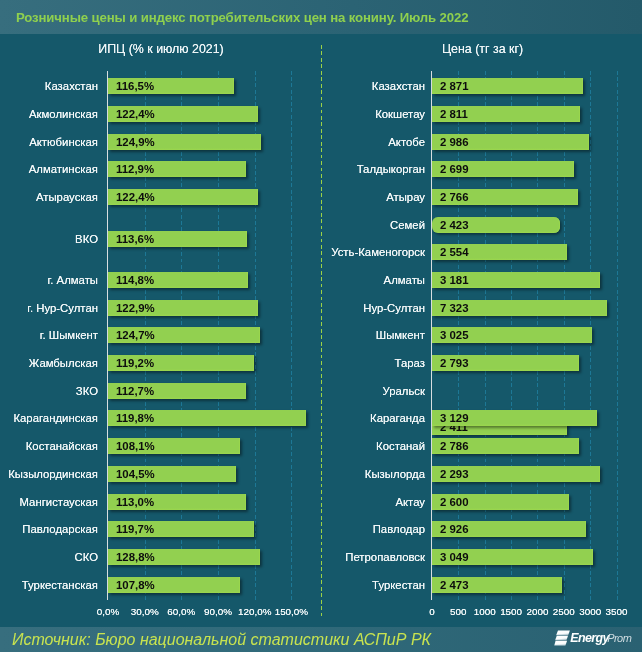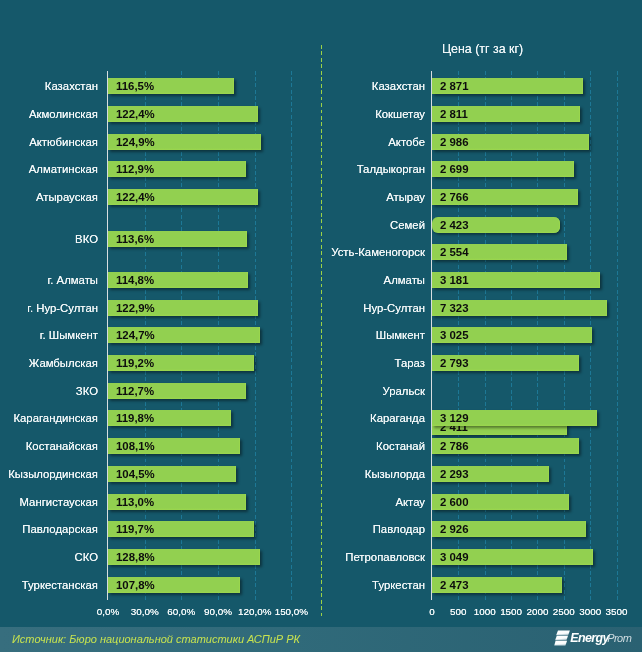--- a/index.html
+++ b/index.html
@@ -11,21 +11,21 @@
   
   .hdr{position:absolute;left:0;top:0;width:642px;height:34px;
        background:linear-gradient(90deg,#376e7e 0%,#2b6374 55%,#245a6a 100%);}
   .hdr-title{position:absolute;left:16px;top:0;height:34px;line-height:36px;
        font-size:13.2px;letter-spacing:-0.135px;font-weight:bold;color:#8fd04e;white-space:nowrap;}
 
   
   .ftr{position:absolute;left:0;top:627px;width:642px;height:25px;
        background:linear-gradient(90deg,#376e7e 0%,#306a7a 45%,#2a6172 100%);}
   .ftr-src{position:absolute;left:12px;top:0;height:25px;line-height:25px;
-       font-size:11px;font-style:italic;color:#c8e34f;white-space:nowrap;}
+       font-size:16px;font-style:italic;color:#c8e34f;white-space:nowrap;}
 
   
   .logo{position:absolute;left:553px;top:2px;height:18px;width:85px;}
   .logo-mark{position:absolute;left:0px;top:0px;}
   .logo-t1{position:absolute;left:17.3px;top:2.1px;font-size:12.5px;font-weight:bold;font-style:italic;
            color:#ffffff;line-height:14px;letter-spacing:-0.66px;}
   .logo-t2{position:absolute;left:54.2px;top:2.1px;font-size:11px;font-weight:normal;font-style:italic;
            color:#cfdce1;line-height:14px;letter-spacing:-0.55px;}
 
   
@@ -50,21 +50,25 @@
        white-space:nowrap;text-align:right;text-shadow:0 0 0.4px #f2f7f8;
        transform:scaleX(0.962);transform-origin:100% 50%;}
   .tick{position:absolute;font-size:9.9px;color:#f5fafb;white-space:nowrap;text-align:center;
         text-shadow:0 0 0.5px #f5fafb;}
 </style>
 </head>
 <body>
 
 <div id="wrap">
 
-
+  <div class="hdr">
+    <div class="hdr-title">Розничные цены и индекс потребительских цен на конину. Июль 2022</div>
+  </div>
+
+  <div class="ptitle" id="ptitle-left" style="left: 11px; width: 300px;">ИПЦ (% к июлю 2021)</div>
   <div class="ptitle" id="ptitle-right" style="left: 332.5px; width: 300px;">Цена (тг за кг)</div>
 
   <div class="divider"></div>
 
   <div class="plot" id="plot-left" style="left: 0px; top: 70.5px; width: 642px; height: 560px;">
       <div class="grid" style="left: 144.68px; height: 529.6px;"></div>
       <div class="grid" style="left: 181.36px; height: 529.6px;"></div>
       <div class="grid" style="left: 218.04px; height: 529.6px;"></div>
       <div class="grid" style="left: 254.72px; height: 529.6px;"></div>
       <div class="grid" style="left: 291.4px; height: 529.6px;"></div>
@@ -129,21 +133,21 @@
         </div>
         <div class="cat" style="left: 3px; width: 95px; top: 284.6px;">Жамбылская</div>
       </div>
       <div>
         <div class="bar" style="left: 108px; top: 312.28px; width: 137.795px;">
           <div class="bval">112,7%</div>
         </div>
         <div class="cat" style="left: 3px; width: 95px; top: 312.28px;">ЗКО</div>
       </div>
       <div>
-        <div class="bar" style="left: 108px; top: 339.96px; width: 123px;">
+        <div class="bar" style="left: 108px; top: 339.96px; width: 155px; padding-left: 43px;">
           <div class="bval">119,8%</div>
         </div>
         <div class="cat" style="left: 3px; width: 95px; top: 339.96px;">Карагандинская</div>
       </div>
       <div>
         <div class="bar" style="left: 108px; top: 367.64px; width: 132.17px;">
           <div class="bval">108,1%</div>
         </div>
         <div class="cat" style="left: 3px; width: 95px; top: 367.64px;">Костанайская</div>
       </div>
@@ -271,21 +275,21 @@
         </div>
         <div class="cat" style="left: 319.5px; width: 105px; top: 339.96px;">Караганда</div>
       </div>
       <div>
         <div class="bar" style="left: 432px; top: 367.64px; width: 146.942px;">
           <div class="bval">2 786</div>
         </div>
         <div class="cat" style="left: 319.5px; width: 105px; top: 367.64px;">Костанай</div>
       </div>
       <div>
-        <div class="bar" style="left: 432px; top: 395.32px; width: 117px;">
+        <div class="bar" style="left: 432px; top: 395.32px; width: 128px; padding-left: 40px;">
           <div class="bval">2 293</div>
         </div>
         <div class="cat" style="left: 319.5px; width: 105px; top: 395.32px;">Кызылорда</div>
       </div>
       <div>
         <div class="bar" style="left: 432px; top: 423px; width: 137.131px;">
           <div class="bval">2 600</div>
         </div>
         <div class="cat" style="left: 319.5px; width: 105px; top: 423px;">Актау</div>
       </div>

